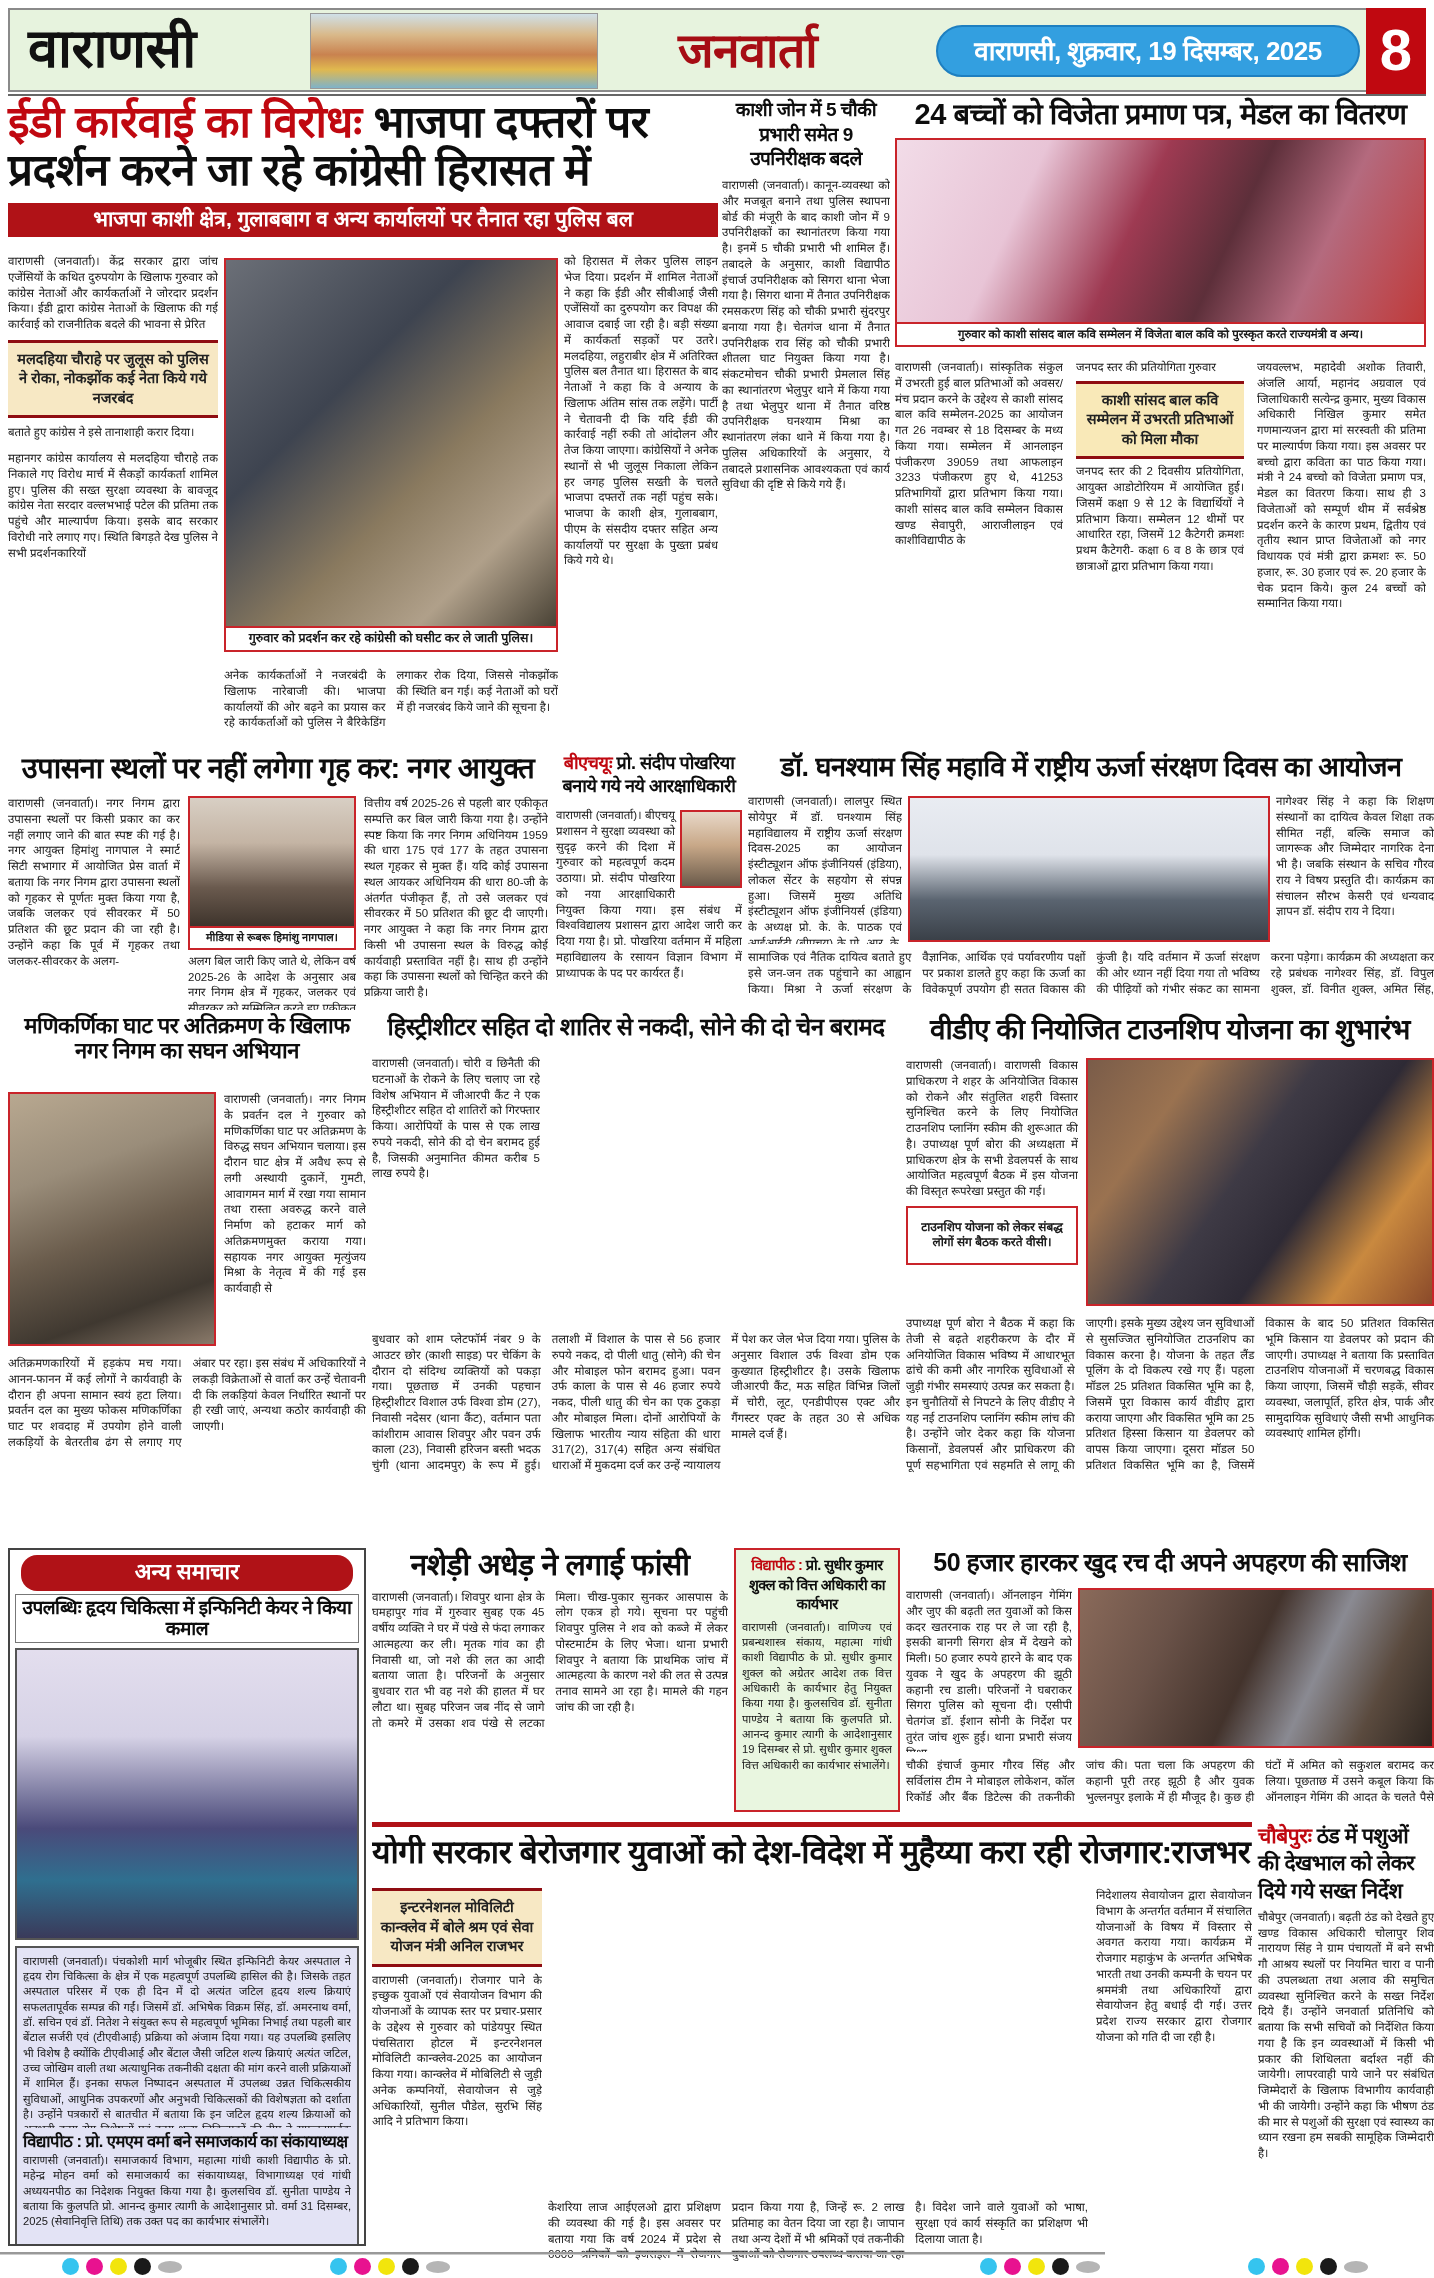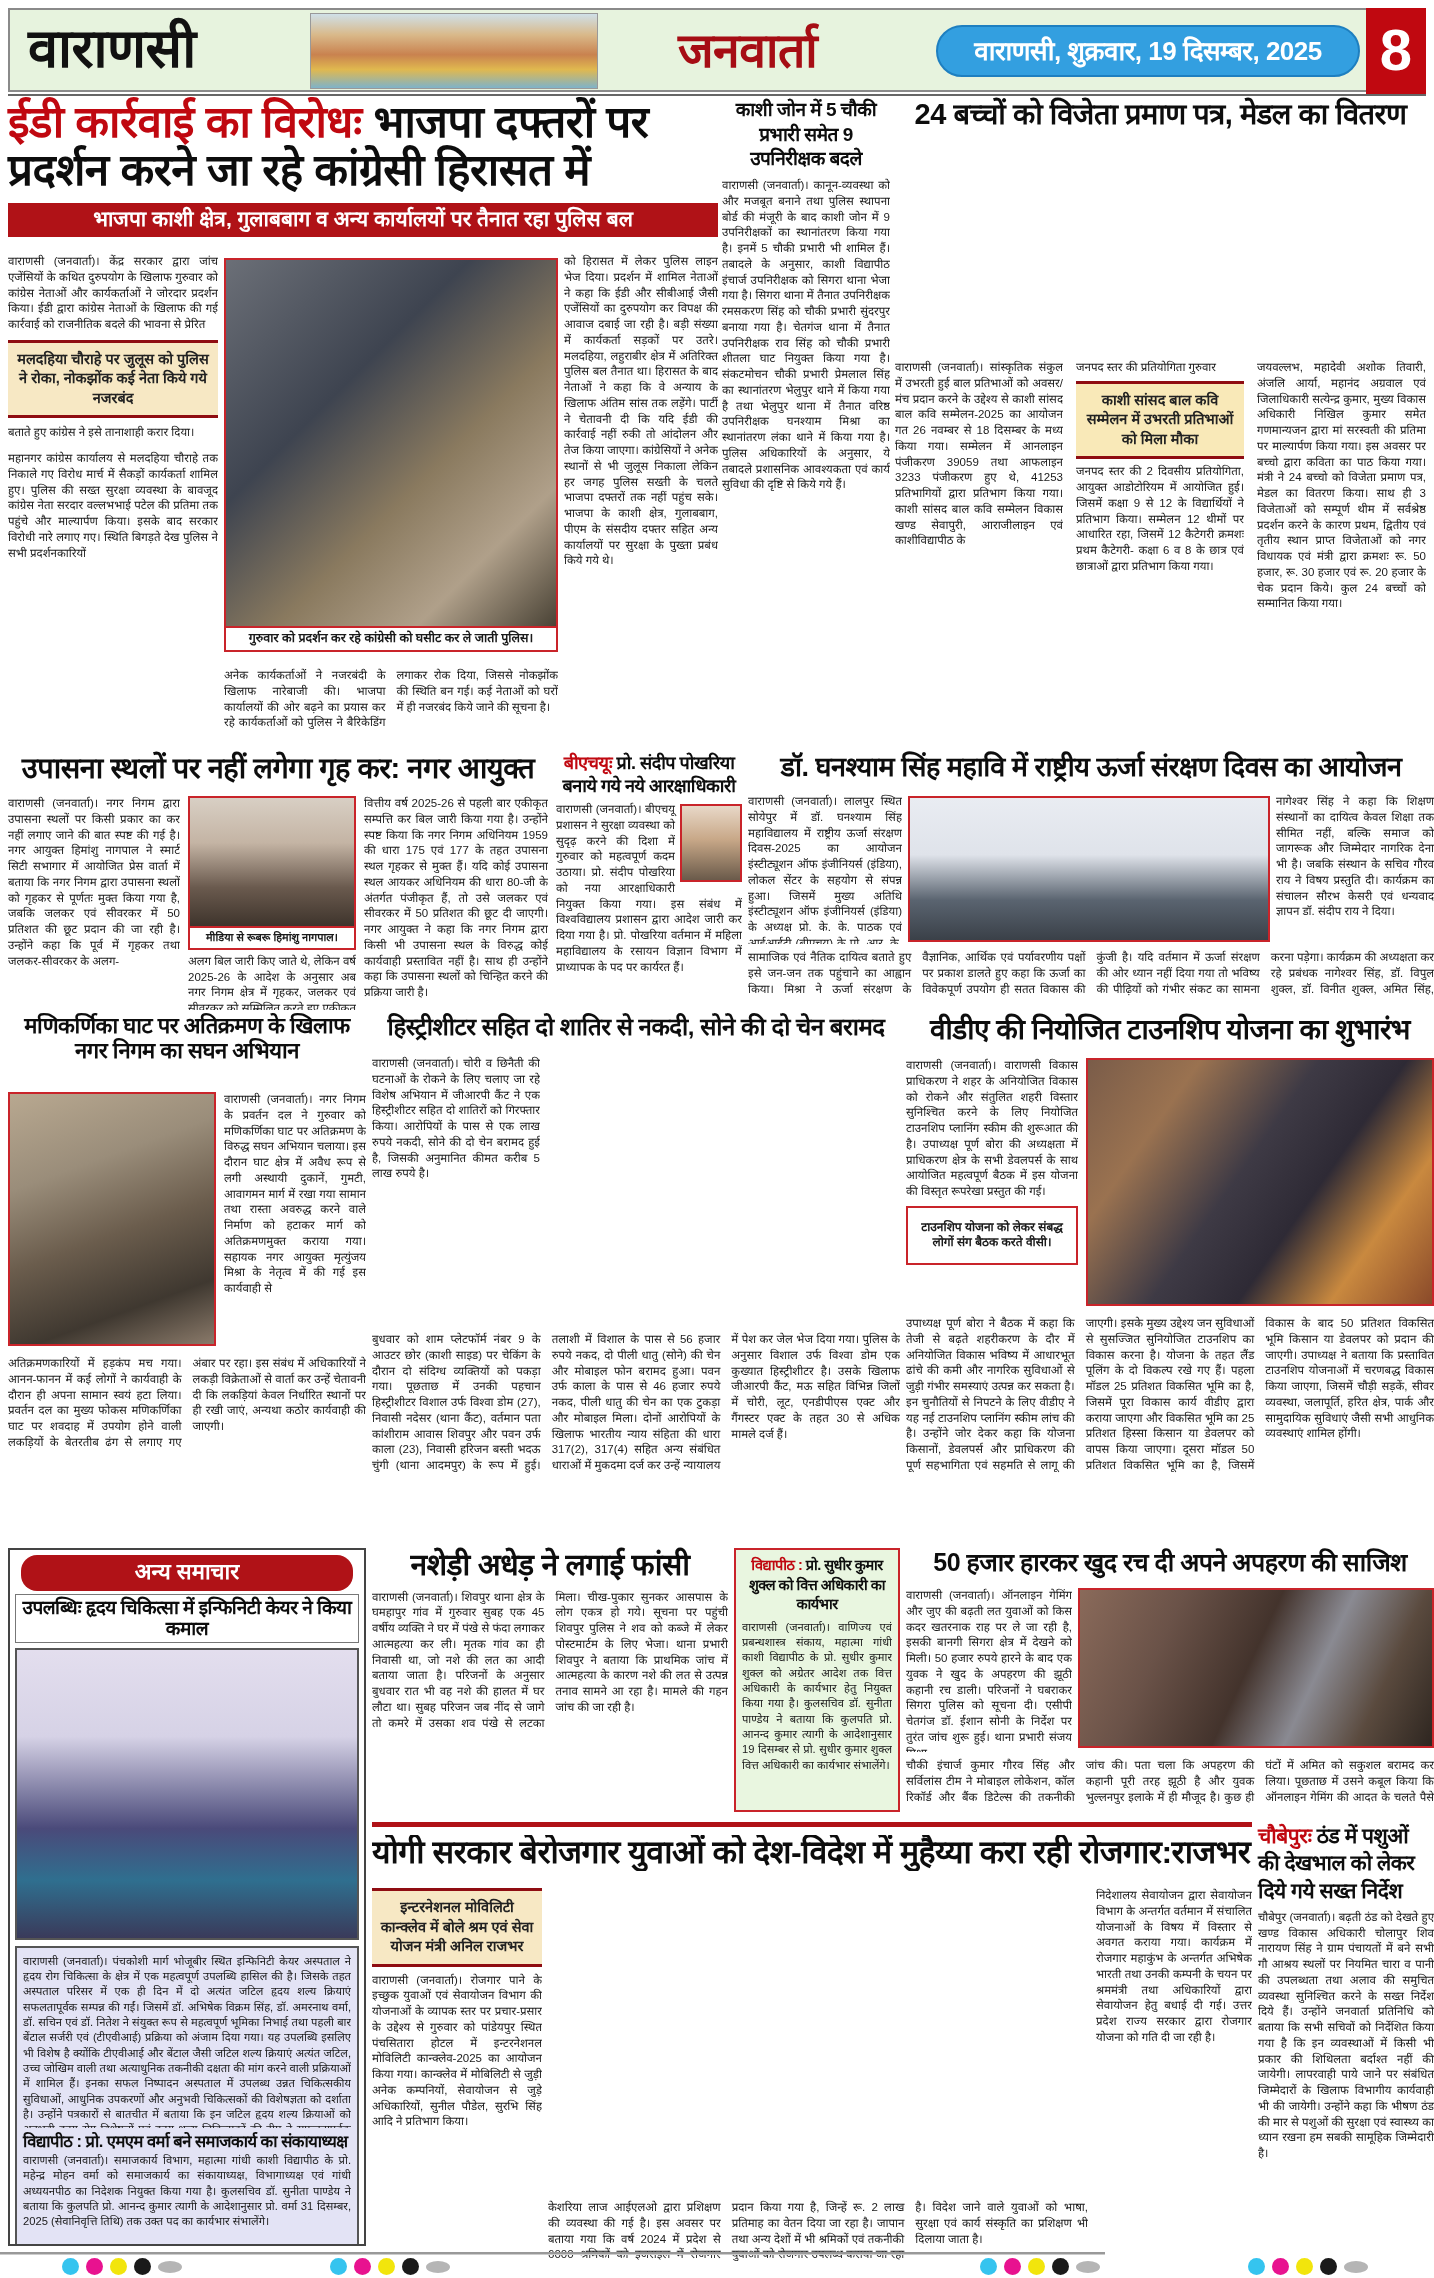--- a/index.html
+++ b/index.html
@@ -50,20 +50,24 @@
   <div class="abs bt" style="left:556px;top:156px;width:154px;height:494px;">को हिरासत में लेकर पुलिस लाइन भेज दिया। प्रदर्शन में शामिल नेताओं ने कहा कि ईडी और सीबीआई जैसी एजेंसियों का दुरुपयोग कर विपक्ष की आवाज दबाई जा रही है। बड़ी संख्या में कार्यकर्ता सड़कों पर उतरे। मलदहिया, लहुराबीर क्षेत्र में अतिरिक्त पुलिस बल तैनात था। हिरासत के बाद नेताओं ने कहा कि वे अन्याय के खिलाफ अंतिम सांस तक लड़ेंगे। पार्टी ने चेतावनी दी कि यदि ईडी की कार्रवाई नहीं रुकी तो आंदोलन और तेज किया जाएगा। कांग्रेसियों ने अनेक स्थानों से भी जुलूस निकाला लेकिन हर जगह पुलिस सख्ती के चलते भाजपा दफ्तरों तक नहीं पहुंच सके। भाजपा के काशी क्षेत्र, गुलाबबाग, पीएम के संसदीय दफ्तर सहित अन्य कार्यालयों पर सुरक्षा के पुख्ता प्रबंध किये गये थे।</div>
 </div>
 
 <div class="abs" style="left:722px;top:98px;width:168px;height:650px;">
   <div class="hl center" style="font-size:19px;line-height:1.3;">काशी जोन में 5 चौकी प्रभारी समेत 9 उपनिरीक्षक बदले</div>
   <div class="bt" style="margin-top:6px;height:566px;">वाराणसी (जनवार्ता)। कानून-व्यवस्था को और मजबूत बनाने तथा पुलिस स्थापना बोर्ड की मंजूरी के बाद काशी जोन में 9 उपनिरीक्षकों का स्थानांतरण किया गया है। इनमें 5 चौकी प्रभारी भी शामिल हैं। तबादले के अनुसार, काशी विद्यापीठ इंचार्ज उपनिरीक्षक को सिगरा थाना भेजा गया है। सिगरा थाना में तैनात उपनिरीक्षक रमसकरण सिंह को चौकी प्रभारी सुंदरपुर बनाया गया है। चेतगंज थाना में तैनात उपनिरीक्षक राव सिंह को चौकी प्रभारी शीतला घाट नियुक्त किया गया है। संकटमोचन चौकी प्रभारी प्रेमलाल सिंह का स्थानांतरण भेलुपुर थाने में किया गया है तथा भेलुपुर थाना में तैनात वरिष्ठ उपनिरीक्षक घनश्याम मिश्रा का स्थानांतरण लंका थाने में किया गया है। पुलिस अधिकारियों के अनुसार, ये तबादले प्रशासनिक आवश्यकता एवं कार्य सुविधा की दृष्टि से किये गये हैं।</div>
 </div>
 
 <div class="abs" style="left:895px;top:98px;width:531px;height:650px;">
   <div class="hl center" style="font-size:29px;">24 बच्चों को विजेता प्रमाण पत्र, मेडल का वितरण</div>
+  <div class="pw" style="margin-top:8px;">
+    <div class="ph" style="height:182px;background:linear-gradient(115deg,#f2dce8 0%,#e8c4d6 25%,#9e3a52 45%,#5d2f3a 62%,#b46a7e 78%,#c03a3a 100%);"></div>
+    <div class="cap" style="font-size:11.5px;">गुरुवार को काशी सांसद बाल कवि सम्मेलन में विजेता बाल कवि को पुरस्कृत करते राज्यमंत्री व अन्य।</div>
+  </div>
   <div class="abs bt" style="left:0;top:262px;width:168px;height:388px;">वाराणसी (जनवार्ता)। सांस्कृतिक संकुल में उभरती हुई बाल प्रतिभाओं को अवसर/मंच प्रदान करने के उद्देश्य से काशी सांसद बाल कवि सम्मेलन-2025 का आयोजन गत 26 नवम्बर से 18 दिसम्बर के मध्य किया गया। सम्मेलन में आनलाइन पंजीकरण 39059 तथा आफलाइन 3233 पंजीकरण हुए थे, 41253 प्रतिभागियों द्वारा प्रतिभाग किया गया। काशी सांसद बाल कवि सम्मेलन विकास खण्ड सेवापुरी, आराजीलाइन एवं काशीविद्यापीठ के</div>
   <div class="abs" style="left:181px;top:262px;width:168px;height:388px;overflow:hidden;">
     <div class="bt">जनपद स्तर की प्रतियोगिता गुरुवार</div>
     <div class="cream" style="margin:5px 0;background:#f9e9b8;">काशी सांसद बाल कवि सम्मेलन में उभरती प्रतिभाओं को मिला मौका</div>
     <div class="bt">जनपद स्तर की 2 दिवसीय प्रतियोगिता, आयुक्त आडोटोरियम में आयोजित हुई। जिसमें कक्षा 9 से 12 के विद्यार्थियों ने प्रतिभाग किया। सम्मेलन 12 थीमों पर आधारित रहा, जिसमें 12 कैटेगरी क्रमशः प्रथम कैटेगरी- कक्षा 6 व 8 के छात्र एवं छात्राओं द्वारा प्रतिभाग किया गया।</div>
   </div>
   <div class="abs bt" style="left:362px;top:262px;width:169px;height:388px;">जयवल्लभ, महादेवी अशोक तिवारी, अंजलि आर्या, महानंद अग्रवाल एवं जिलाधिकारी सत्येन्द्र कुमार, मुख्य विकास अधिकारी निखिल कुमार समेत गणमान्यजन द्वारा मां सरस्वती की प्रतिमा पर माल्यार्पण किया गया। इस अवसर पर बच्चो द्वारा कविता का पाठ किया गया। मंत्री ने 24 बच्चो को विजेता प्रमाण पत्र, मेडल का वितरण किया। साथ ही 3 विजेताओं को सम्पूर्ण थीम में सर्वश्रेष्ठ प्रदर्शन करने के कारण प्रथम, द्वितीय एवं तृतीय स्थान प्राप्त विजेताओं को नगर विधायक एवं मंत्री द्वारा क्रमशः रू. 50 हजार, रू. 30 हजार एवं रू. 20 हजार के चेक प्रदान किये। कुल 24 बच्चों को सम्मानित किया गया।</div>
 </div>
 
 <div class="abs" style="left:8px;top:752px;width:540px;height:258px;">
@@ -78,21 +82,21 @@
     </div>
     <div class="bt" style="margin-top:4px;">अलग बिल जारी किए जाते थे, लेकिन वर्ष 2025-26 के आदेश के अनुसार अब नगर निगम क्षेत्र में गृहकर, जलकर एवं सीवरकर को सम्मिलित करते हुए एकीकृत बिल जारी किए जा रहे हैं। इसी क्रम में</div>
   </div>
   <div class="abs bt" style="left:356px;top:44px;width:184px;height:214px;">वित्तीय वर्ष 2025-26 से पहली बार एकीकृत सम्पत्ति कर बिल जारी किया गया है। उन्होंने स्पष्ट किया कि नगर निगम अधिनियम 1959 की धारा 175 एवं 177 के तहत उपासना स्थल गृहकर से मुक्त हैं। यदि कोई उपासना स्थल आयकर अधिनियम की धारा 80-जी के अंतर्गत पंजीकृत हैं, तो उसे जलकर एवं सीवरकर में 50 प्रतिशत की छूट दी जाएगी। नगर आयुक्त ने कहा कि नगर निगम द्वारा किसी भी उपासना स्थल के विरुद्ध कोई कार्यवाही प्रस्तावित नहीं है। साथ ही उन्होंने कहा कि उपासना स्थलों को चिन्हित करने की प्रक्रिया जारी है।</div>
 </div>
 
 <div class="abs" style="left:556px;top:752px;width:186px;height:258px;">
   <div class="hl center" style="font-size:18px;line-height:1.25;">
     <span class="red">बीएचयूः </span><span>प्रो. संदीप पोखरिया बनाये गये नये आरक्षाधिकारी</span>
   </div>
-  <div class="bt" style="margin-top:5px;height:200px;">
+  <div class="bt" style="margin-top:11px;height:200px;">
     <span class="abs" style="position:static;float:right;width:62px;height:78px;margin:2px 0 3px 5px;border:2px solid #c9242a;background:linear-gradient(180deg,#e8d8c8 0%,#c8a888 45%,#6a5a4a 100%);"></span><span>वाराणसी (जनवार्ता)। बीएचयू प्रशासन ने सुरक्षा व्यवस्था को सुदृढ़ करने की दिशा में गुरुवार को महत्वपूर्ण कदम उठाया। प्रो. संदीप पोखरिया को नया आरक्षाधिकारी नियुक्त किया गया। इस संबंध में विश्वविद्यालय प्रशासन द्वारा आदेश जारी कर दिया गया है। प्रो. पोखरिया वर्तमान में महिला महाविद्यालय के रसायन विज्ञान विभाग में प्राध्यापक के पद पर कार्यरत हैं।</span>
   </div>
 </div>
 
 <div class="abs" style="left:748px;top:752px;width:686px;height:258px;">
   <div class="hl center" style="font-size:27px;">डॉ. घनश्याम सिंह महावि में राष्ट्रीय ऊर्जा संरक्षण दिवस का आयोजन</div>
   <div class="abs bt" style="left:0;top:42px;width:154px;height:150px;">वाराणसी (जनवार्ता)। लालपुर स्थित सोयेपुर में डॉ. घनश्याम सिंह महाविद्यालय में राष्ट्रीय ऊर्जा संरक्षण दिवस-2025 का आयोजन इंस्टीट्यूशन ऑफ इंजीनियर्स (इंडिया), लोकल सेंटर के सहयोग से संपन्न हुआ। जिसमें मुख्य अतिथि इंस्टीट्यूशन ऑफ इंजीनियर्स (इंडिया) के अध्यक्ष प्रो. के. के. पाठक एवं आईआईटी (बीएचयू) के प्रो. आर. के. मिश्रा उपस्थित रहे।</div>
   <div class="abs pw" style="left:160px;top:44px;width:362px;">
     <div class="ph" style="height:142px;background:linear-gradient(180deg,#e9ecf2 0%,#dfe3ea 40%,#5a6470 72%,#3a4048 100%);"></div>
   </div>

